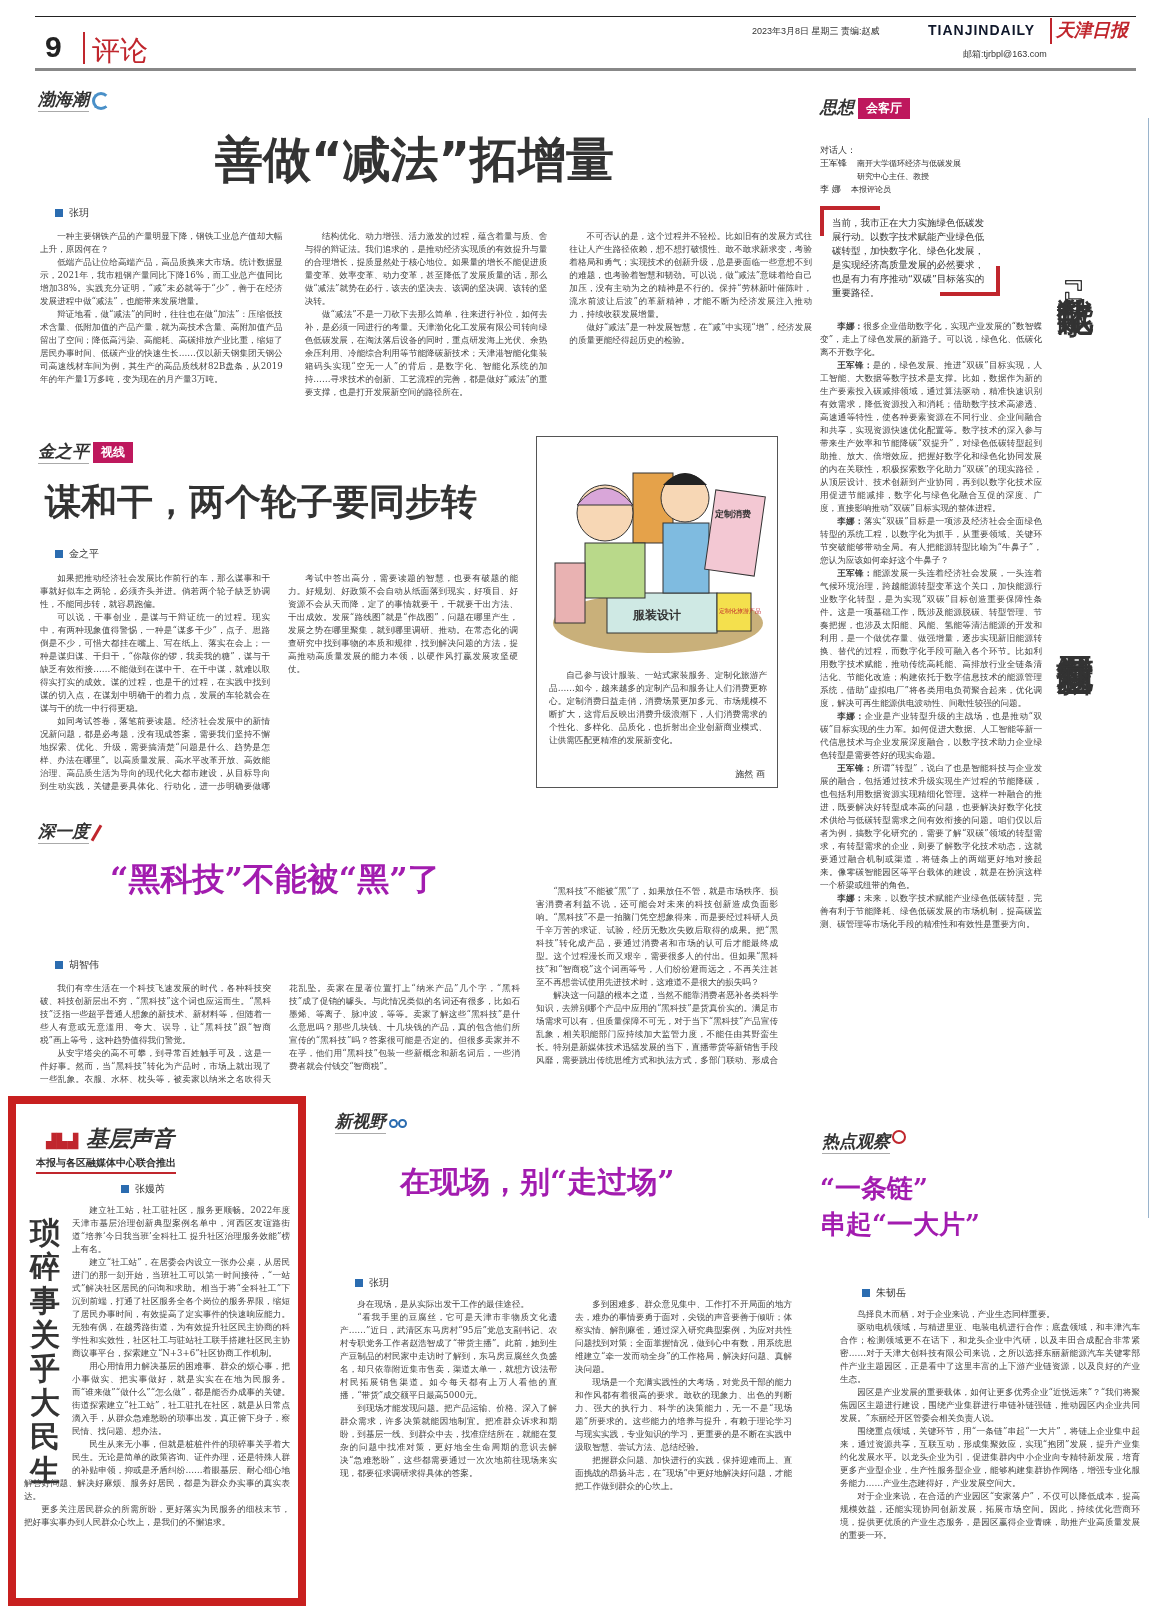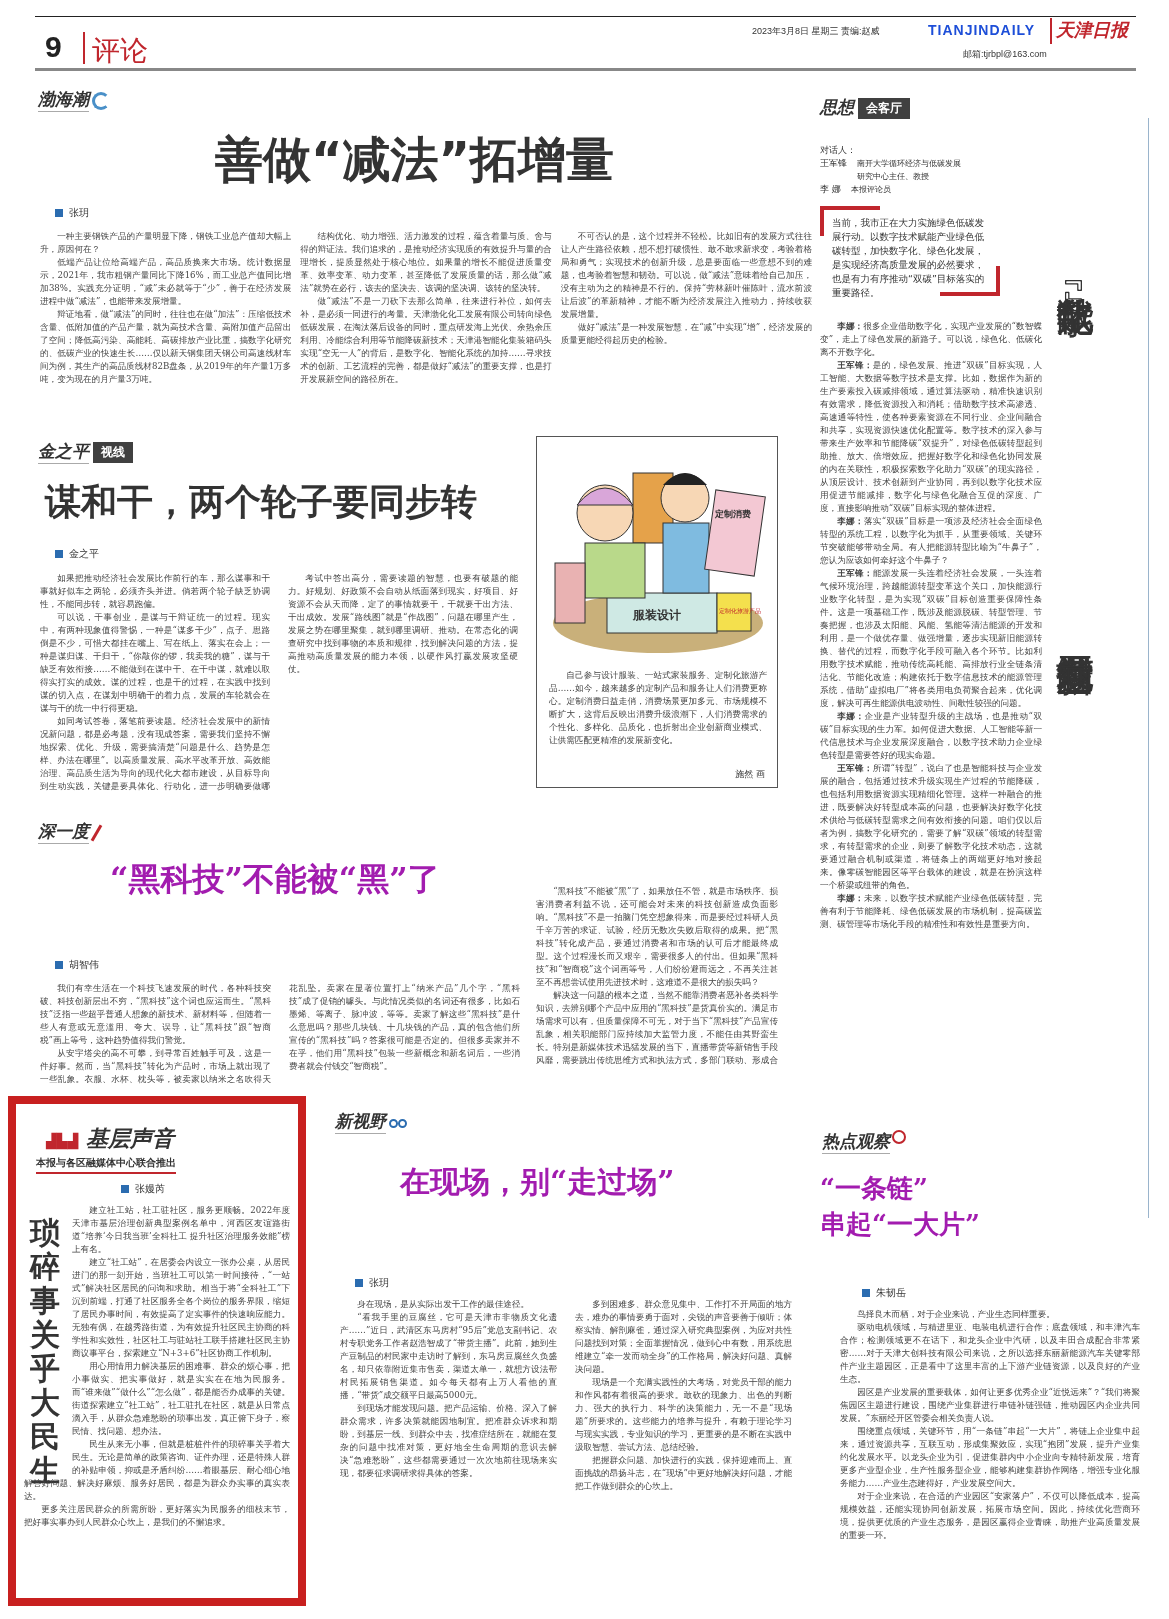--- a/index.html
+++ b/index.html
@@ -5,34 +5,34 @@
 *{box-sizing:border-box;margin:0;padding:0}
 html,body{width:1169px;height:1619px;background:#fff;overflow:hidden}
 body{font-family:"DejaVu Serif","Liberation Serif",serif;color:#333;position:relative}
 .abs{position:absolute}
 .rule-top{left:35px;top:16px;width:1101px;height:1px;background:#222}
 .rule-bot{left:35px;top:68px;width:1101px;height:3px;background:#888}
 .pageno{left:45px;top:30px;font:bold 30px "Liberation Sans",sans-serif;color:#222}
 .pagebar{left:83px;top:32px;width:2px;height:32px;background:#c0262d}
 .section{left:92px;top:32px;font:28px "DejaVu Sans",sans-serif;color:#c0262d}
 .meta{left:752px;top:25px;font:9px "Liberation Sans",sans-serif;color:#333}
-.brand-en{left:928px;top:22px;font:bold 14px "Liberation Sans",sans-serif;letter-spacing:1px;color:#1d4ed8}
+.brand-en{left:928px;top:22px;font:bold 14px "Liberation Sans",sans-serif;letter-spacing:1px;color:#0f172a}
 .brand-bar{left:1050px;top:18px;width:2px;height:26px;background:#c0262d}
 .brand-cn{left:1056px;top:18px;font:italic bold 18px "DejaVu Serif",serif;color:#c0262d}
 .email{left:963px;top:48px;font:9px "Liberation Sans",sans-serif;color:#333}
 
 .col-logo{font:italic bold 17px "DejaVu Serif",serif;color:#333;border-bottom:1px solid #aaa;padding-bottom:2px}
-.tag{display:inline-block;background:#404040;color:#fff;font:bold 12px "DejaVu Sans",sans-serif;padding:2px 8px;margin-left:4px;vertical-align:middle}
+.tag{display:inline-block;background:#be185d;color:#fff;font:bold 12px "DejaVu Sans",sans-serif;padding:2px 8px;margin-left:4px;vertical-align:middle}
 .headline{font-family:"DejaVu Sans",sans-serif;font-weight:bold;color:#333}
 .headline-serif{font-family:"DejaVu Serif",serif;font-weight:bold;color:#a21caf}
 .byline{font:10px "DejaVu Sans",sans-serif;color:#333}
 .byline .sq{display:inline-block;width:8px;height:8px;background:#2b6cb0;margin-right:6px;vertical-align:middle}
 .body{font-size:8.6px;line-height:13px;color:#444;text-align:justify}
 .body p{text-indent:2em}
-.cols3{display:flex;gap:9px}
+.cols3{display:flex;gap:22px}
 .cols3>div{flex:1}
 .cols2{display:flex;gap:18px}
 .cols2>div{flex:1}
 
 .icon-wave{display:inline-block;width:18px;height:18px;border-radius:50%;border:3px solid #4a90c8;border-right-color:transparent;vertical-align:middle;margin-left:3px}
 .icon-pen{display:inline-block;width:3px;height:18px;background:#c0262d;transform:rotate(30deg);vertical-align:middle;margin-left:6px}
 .icon-bino{display:inline-block;vertical-align:middle;margin-left:3px}
 .icon-bino span{display:inline-block;width:9px;height:9px;border:2px solid #2b6cb0;border-radius:50%}
 .icon-mag{display:inline-block;width:14px;height:14px;border:2px solid #c0262d;border-radius:50%;vertical-align:top;margin-left:2px}
 
@@ -72,21 +72,21 @@
 
 <div class="abs" style="left:38px;top:88px">
   <span class="col-logo">渤海潮</span><span class="icon-wave"></span>
 </div>
 <div class="abs headline" style="left:215px;top:128px;font-size:48px">善做“减法”拓增量</div>
 <div class="abs byline" style="left:55px;top:206px"><span class="sq"></span><span>张玥</span></div>
 <div class="abs body cols3" style="left:40px;top:230px;width:772px;height:178px;overflow:hidden">
   <div>
     <p>一种主要钢铁产品的产量明显下降，钢铁工业总产值却大幅上升，原因何在？</p>
     <p>低端产品让位给高端产品，高品质换来大市场。统计数据显示，2021年，我市粗钢产量同比下降16%，而工业总产值同比增加38%。实践充分证明，“减”未必就等于“少”，善于在经济发展进程中做“减法”，也能带来发展增量。</p>
-    <p>辩证地看，做“减法”的同时，往往也在做“加法”：压缩低技术含量、低附加值的产品产量，就为高技术含量、高附加值产品留出了空间；降低高污染、高能耗、高碳排放产业比重，搞数字化研究的、低碳产业的快速生长……仅以新天钢集团天钢公司高速线材车间为例，其生产的高品质线材82B盘条，从2019年的年产量1万多吨，变为现在的月产量3万吨。</p>
+    <p>辩证地看，做“减法”的同时，往往也在做“加法”：压缩低技术含量、低附加值的产品产量，就为高技术含量、高附加值产品留出了空间；降低高污染、高能耗、高碳排放产业比重，缩短了居民办事时间、低碳产业的快速生长……仅以新天钢集团天钢公司高速线材车间为例，其生产的高品质线材82B盘条，从2019年的年产量1万多吨，变为现在的月产量3万吨。</p>
   </div>
   <div>
     <p>结构优化、动力增强、活力激发的过程，蕴含着量与质、舍与得的辩证法。我们追求的，是推动经济实现质的有效提升与量的合理增长，提质显然处于核心地位。如果量的增长不能促进质量变革、效率变革、动力变革，甚至降低了发展质量的话，那么做“减法”就势在必行，该去的坚决去、该调的坚决调、该转的坚决转。</p>
     <p>做“减法”不是一刀砍下去那么简单，往来进行补位，如何去补，是必须一同进行的考量。天津渤化化工发展有限公司转向绿色低碳发展，在淘汰落后设备的同时，重点研发海上光伏、余热余压利用、冷能综合利用等节能降碳新技术；天津港智能化集装箱码头实现“空无一人”的背后，是数字化、智能化系统的加持……寻求技术的创新、工艺流程的完善，都是做好“减法”的重要支撑，也是打开发展新空间的路径所在。</p>
   </div>
   <div>
     <p>不可否认的是，这个过程并不轻松。比如旧有的发展方式往往让人产生路径依赖，想不想打破惯性、敢不敢求新求变，考验着格局和勇气；实现技术的创新升级，总是要面临一些意想不到的难题，也考验着智慧和韧劲。可以说，做“减法”意味着给自己加压，没有主动为之的精神是不行的。保持“劳林新叶催陈叶，流水前波让后波”的革新精神，才能不断为经济发展注入推动力，持续收获发展增量。</p>
     <p>做好“减法”是一种发展智慧，在“减”中实现“增”，经济发展的质量更能经得起历史的检验。</p>
   </div>
 </div>

